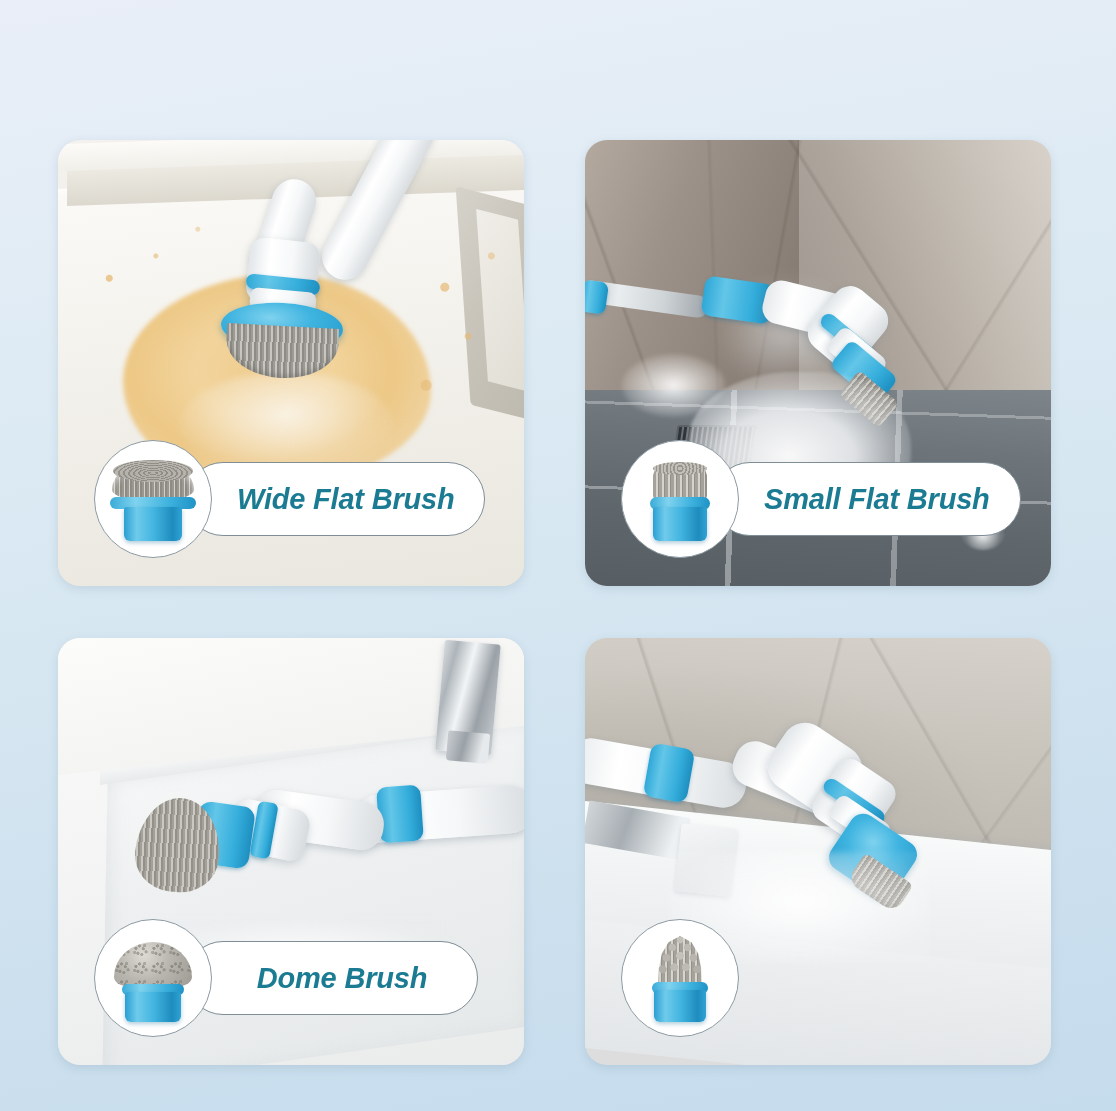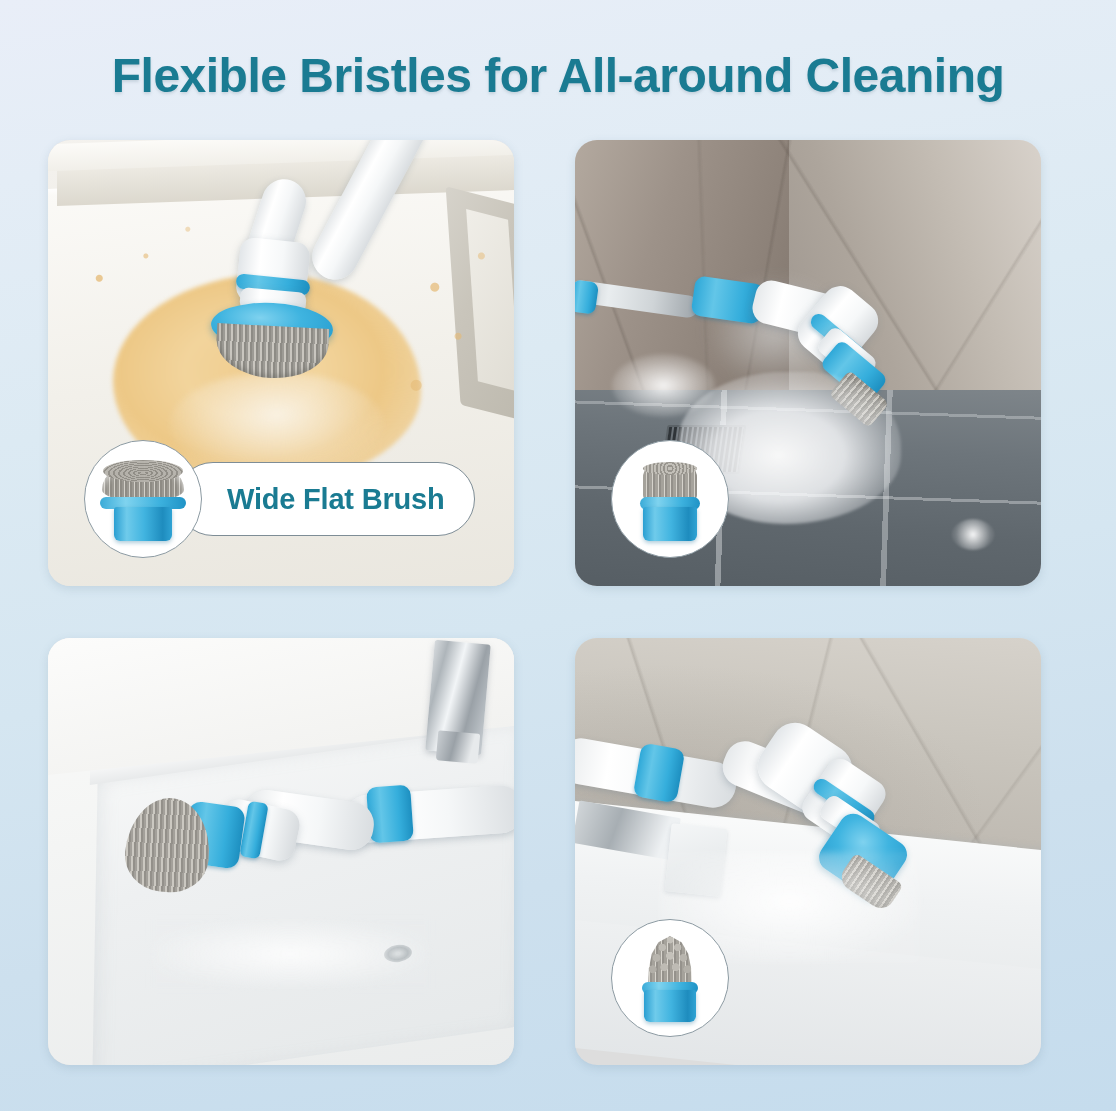--- a/index.html
+++ b/index.html
@@ -36,28 +36,29 @@
     letter-spacing: -0.5px;
     color: #1a7b92;
     text-shadow: 0 2px 3px rgba(140,160,175,0.35);
     white-space: nowrap;
   }
 
   
   .grid {
     position: absolute;
     top: 140px;
-    left: 48px;
+    left: 58px;
     width: 993px;
     height: 925px;
     display: grid;
     grid-template-columns: 466px 466px;
     grid-template-rows: 446px 427px;
     column-gap: 61px;
     row-gap: 52px;
+    font-style: italic;
   }
 
   .panel {
     position: relative;
     border-radius: 22px;
     overflow: hidden;
     box-shadow: 0 3px 10px rgba(90,120,145,0.18);
     background: #ddd;
   }
 
@@ -522,21 +523,20 @@
       radial-gradient(circle at 38% 60%, #bebbb4 0 3.6px, transparent 4.2px),
       radial-gradient(circle at 62% 60%, #bebbb4 0 3.6px, transparent 4.2px),
       radial-gradient(circle at 86% 64%, #b2afa8 0 3.6px, transparent 4.2px);
   }
 </style>
 </head>
 <body>
 
 <div id="page">
 
-  <div class="title">Flexible Bristles for All-around Cleaning</div>
 
   <div class="grid">
 
     <div class="panel">
       <div class="photo">
         <div class="p1-bg"></div>
         <div class="p1-counter"></div>
         <div class="p1-rim"></div>
         <div class="p1-rimtop"></div>
         <div class="p1-drain"></div>
@@ -599,20 +599,23 @@
 
       <div class="label">
         <div class="label-badge">
           <div class="icon-wrap">
             <div class="ico-small-bristle"></div>
             <div class="ico-small-top"></div>
             <div class="ico-collar" style="top:44px;width:60px;height:13px;"></div>
             <div class="ico-cap" style="top:54px;width:54px;height:34px;"></div>
           </div>
         </div>
+        <div class="label-pill">
+          <span class="label-text">Small Flat Brush</span>
+        </div>
       </div>
     </div>
 
     <div class="panel">
       <div class="photo">
         <div class="p3-bg"></div>
         <div class="p3-basin"></div>
         <div class="p3-rim"></div>
         <div class="p3-counter"></div>
         <div class="p3-faucet"></div>
@@ -625,20 +628,32 @@
           <div class="pole" style="width:180px;height:48px;left:296px;top:152px;transform:rotate(-4deg);border-radius:24px;"></div>
           <div class="ring-blue" style="width:44px;height:56px;left:320px;top:148px;transform:rotate(-4deg);border-radius:10px;"></div>
           <div class="pole" style="width:130px;height:48px;left:196px;top:158px;transform:rotate(8deg);border-radius:22px;"></div>
           <div class="head-white" style="width:78px;height:52px;left:172px;top:166px;transform:rotate(12deg);border-radius:16px;"></div>
           <div class="ring-blue" style="width:20px;height:56px;left:196px;top:164px;transform:rotate(10deg);border-radius:6px;"></div>
           <div class="ring-blue" style="width:56px;height:62px;left:138px;top:166px;transform:rotate(8deg);border-radius:12px;"></div>
           <div class="bristles-dome" style="width:84px;height:94px;left:78px;top:160px;transform:rotate(6deg);"></div>
         </div>
       </div>
 
+      <div class="label">
+        <div class="label-badge">
+          <div class="icon-wrap">
+            <div class="ico-dome"></div>
+            <div class="ico-collar" style="top:52px;width:62px;height:11px;"></div>
+            <div class="ico-cap" style="top:60px;width:56px;height:30px;"></div>
+          </div>
+        </div>
+        <div class="label-pill">
+          <span class="label-text">Dome Brush</span>
+        </div>
+      </div>
     </div>
 
     <div class="panel">
       <div class="photo">
         <div class="p4-wall"></div>
         <div class="p4-ledge"></div>
         <div class="p4-ledge-front"></div>
         <div class="p4-tap"></div>
         <div class="p4-handle"></div>
 

